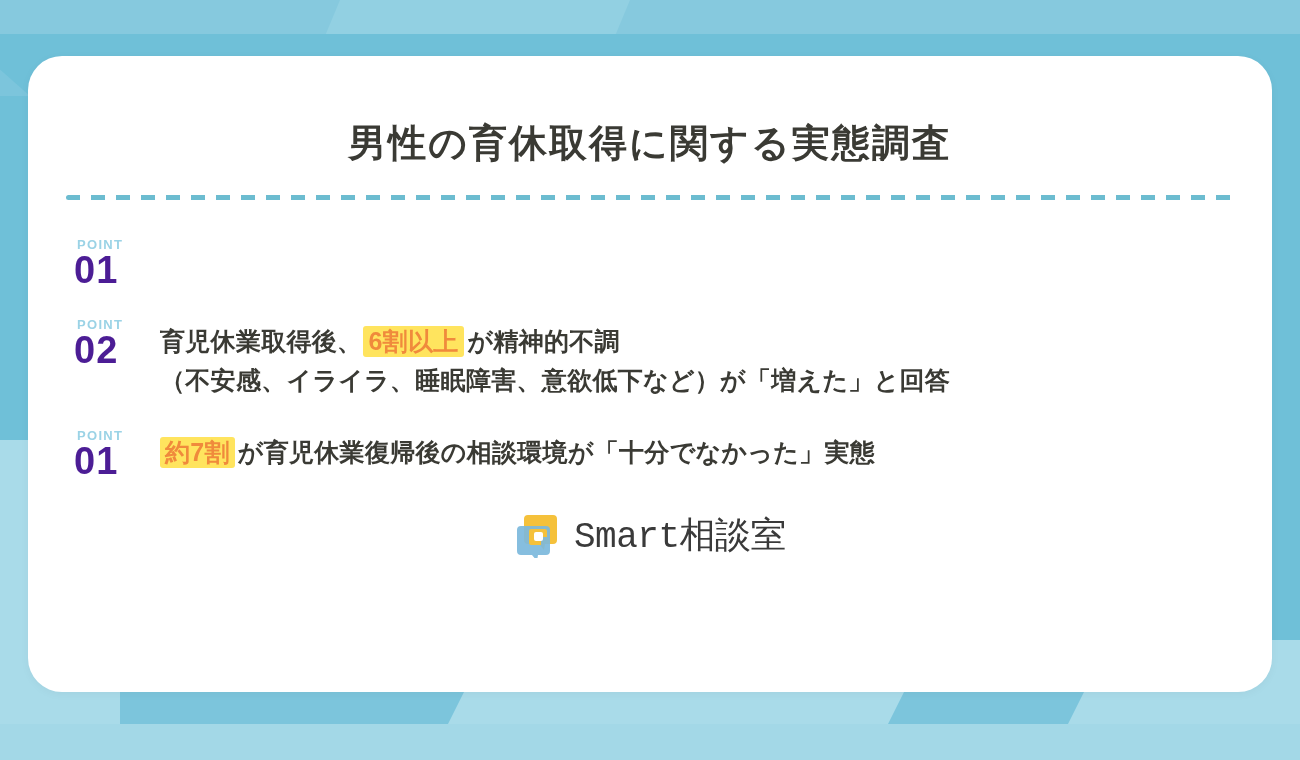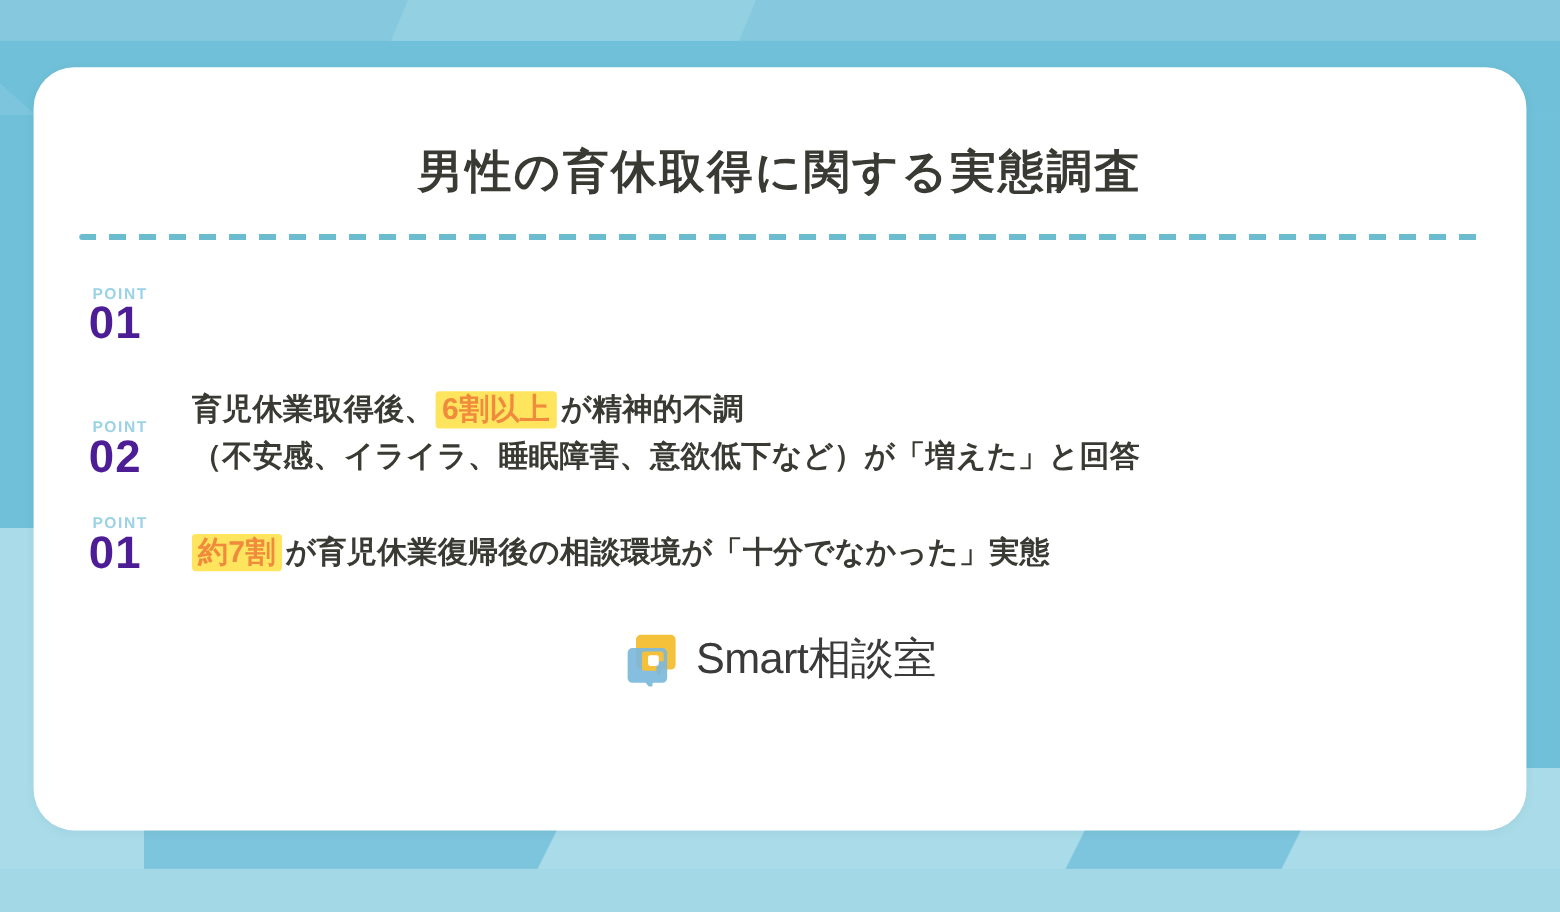--- a/index.html
+++ b/index.html
@@ -77,21 +77,21 @@
   .divider {
     margin:26px 38px 0 38px;
     height:5px;
     background-image: repeating-linear-gradient(to right,
         #6cbcd0 0, #6cbcd0 14px, transparent 14px, transparent 25px);
     border-radius:3px;
   }
 
   .points { margin:34px 0 0 0; padding:0 46px; }
 
-  .point-row { display:flex; align-items:flex-end; }
+  .point-row { display:flex; align-items:flex-start; }
   .point-row + .point-row { margin-top:24px; }
 
   .badge {
     width:86px; flex:0 0 86px;
     padding-top:4px;
     text-align:left;
     user-select:none;
   }
   .badge-label {
     font-size:13px;
@@ -125,25 +125,26 @@
     border-radius:3px;
     padding:1px 5px 2px 5px;
     margin-right:3px;
     box-decoration-break:clone;
     -webkit-box-decoration-break:clone;
   }
   .hl-inline { margin:0 4px 0 1px; }
 
   
   .logo-wrap {
-    margin-top:44px;
+    margin-top:30px;
     display:flex;
     align-items:center;
     justify-content:center;
     gap:14px;
+    font-family:Liberation Mono, monospace;
   }
   .logo-mark { width:46px; height:46px; display:block; }
   .logo-text {
     font-size:36px;
     color:#3a3a3a;
     letter-spacing:-0.5px;
     font-weight:normal;
     white-space:nowrap;
   }
 </style>

